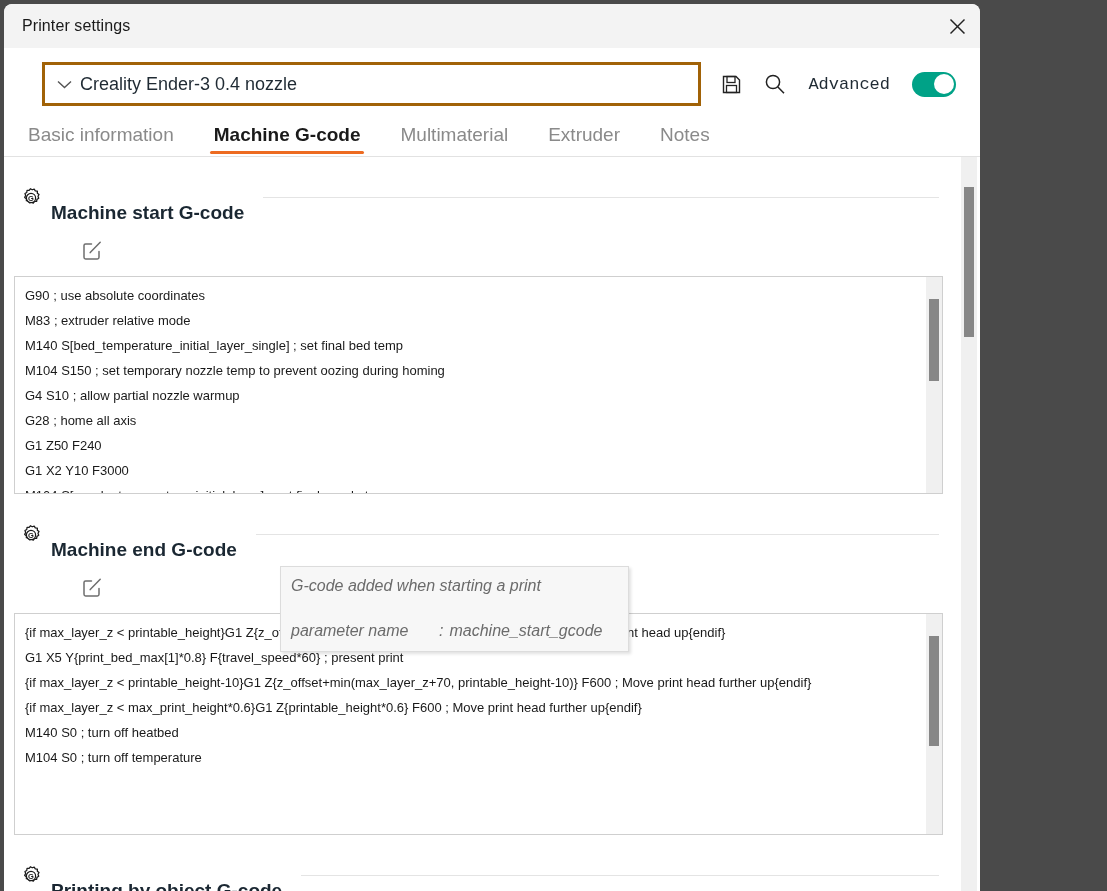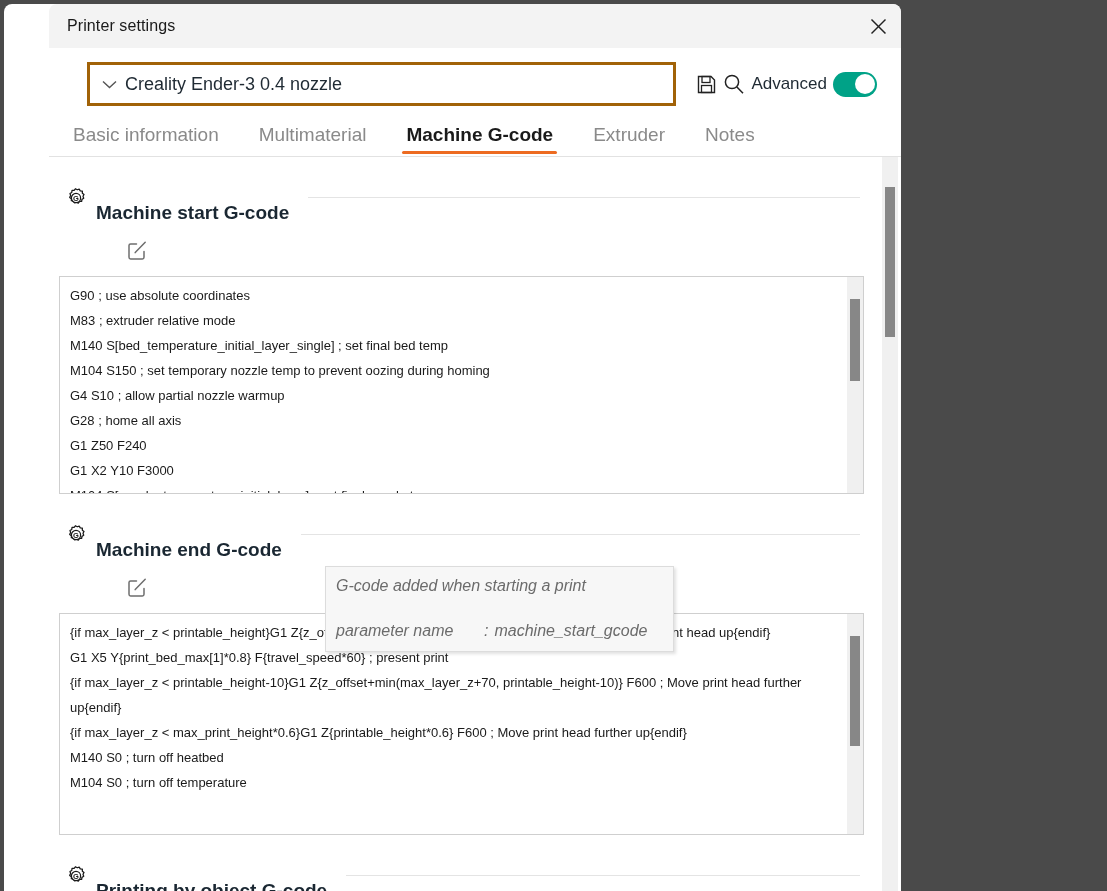--- a/index.html
+++ b/index.html
@@ -16,29 +16,28 @@
   #desktop {
     position: absolute;
     inset: 0;
     background: #4a4a4a;
   }
 
   #window {
     position: absolute;
     left: 4px;
     top: 4px;
-    width: 897px;
+    width: 976px;
     height: 887px;
     background: #ffffff;
     border-top-left-radius: 8px;
     border-top-right-radius: 8px;
     overflow: hidden;
     display: flex;
     flex-direction: column;
-    padding-left: 45px;
   }
 
   
   #titlebar {
     height: 44px;
     min-height: 44px;
     background: #f3f3f3;
     display: flex;
     align-items: center;
     justify-content: space-between;
@@ -86,23 +85,24 @@
     color: #444;
   }
   #profile-name {
     font-size: 18px;
     color: #1f2a33;
     white-space: nowrap;
   }
   #profile-actions {
     display: flex;
     align-items: center;
-    gap: 6px;
+    gap: 22px;
     padding-left: 20px;
     padding-right: 8px;
+    font-family: Liberation Mono, monospace;
   }
   .icon-btn {
     display: inline-flex;
     align-items: center;
     justify-content: center;
     cursor: pointer;
   }
   #advanced-label {
     font-size: 17px;
     color: #1f2a33;
@@ -331,22 +331,22 @@
       </span>
       <span id="advanced-label">Advanced</span>
       <span id="advanced-toggle">
         <span class="knob"></span>
       </span>
     </div>
   </div>
 
   <div id="tabs">
     <div class="tab">Basic information</div>
+    <div class="tab active">Machine G-code</div>
     <div class="tab">Multimaterial</div>
-    <div class="tab active">Machine G-code</div>
     <div class="tab">Extruder</div>
     <div class="tab">Notes</div>
   </div>
   <div id="tabs-underline"></div>
 
   <div id="body-wrap">
     <div id="content">
 
       <div class="section">
         <div class="section-head">

